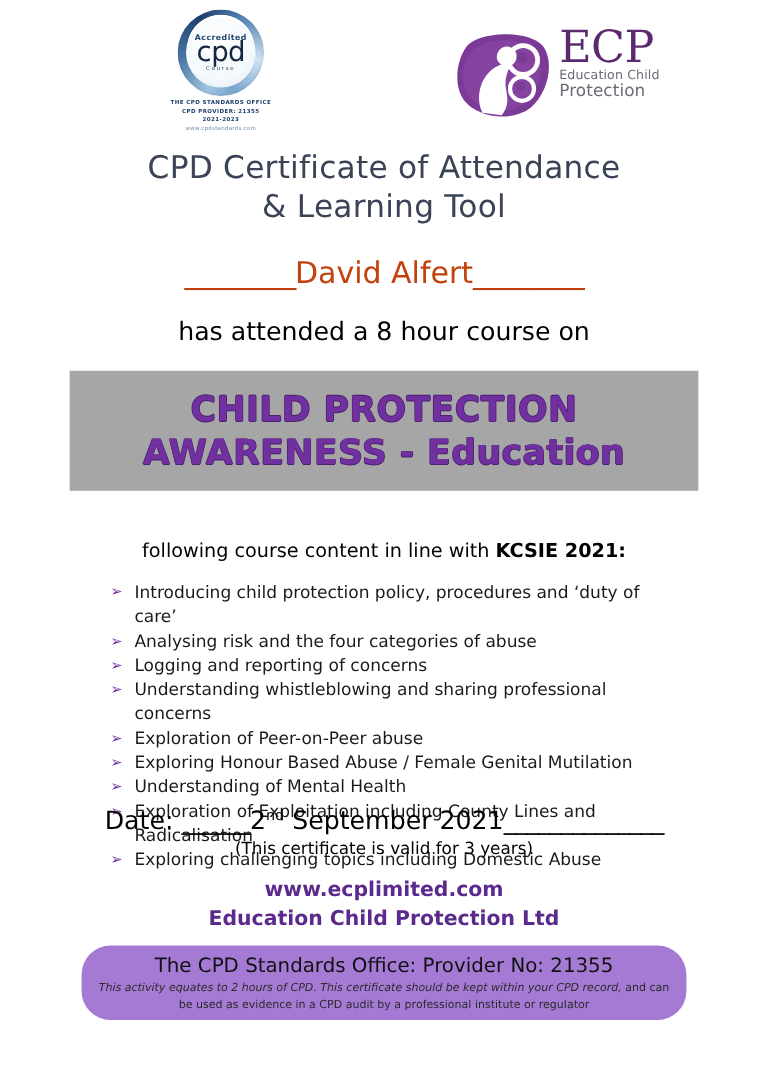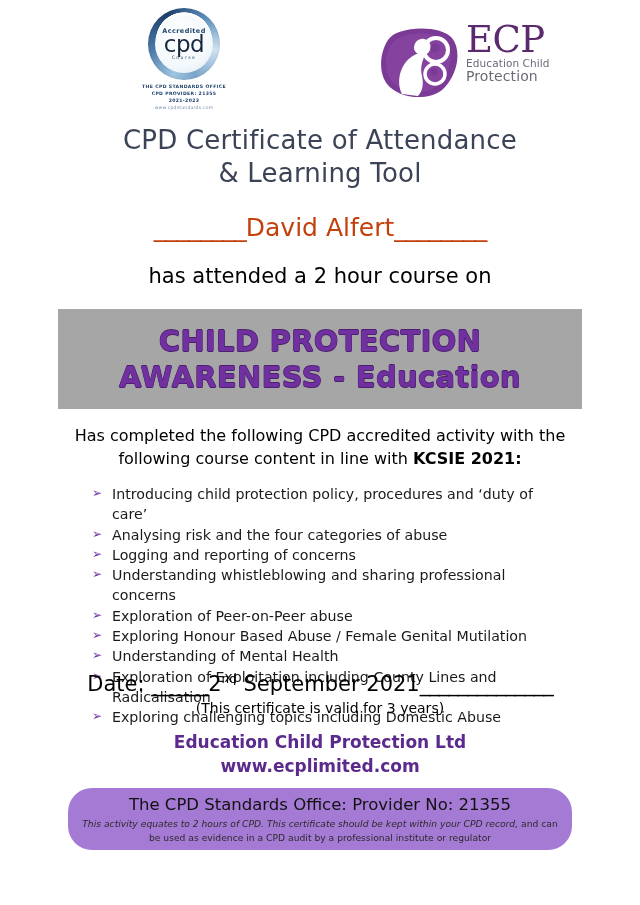--- a/index.html
+++ b/index.html
@@ -341,29 +341,29 @@
 
   <div class="cert-title">
     <span>CPD Certificate of Attendance</span>
     <span class="l2">&amp; Learning Tool</span>
   </div>
 
   <div class="name-line">
     <span class="rule">________</span><span>David Alfert</span><span class="rule">________</span>
   </div>
 
-  <div class="attended">has attended a 2 hour course on</div>
+  <div class="attended">has attended a 8 hour course on</div>
 
   <div class="course-banner">
     <div class="course-line">CHILD PROTECTION</div>
     <div class="course-line">AWARENESS - Education</div>
   </div>
 
   <div class="intro">
-    <span>Has completed the following CPD accredited activity with the</span><br>
+    <br>
     <span>following course content in line with </span><b>KCSIE 2021:</b>
   </div>
 
   <div class="bullets">
     <div class="bullet">
       <span class="arrow">➢</span>
       <span class="btext">Introducing child protection policy, procedures and ‘duty of care’</span>
     </div>
     <div class="bullet">
       <span class="arrow">➢</span>
@@ -400,22 +400,22 @@
   </div>
 
   <div class="date-line">
     <span>Date:</span>
     <span class="rule">______</span><span>2</span><sup>nd</sup><span> September 2021</span><span class="rule">______________</span>
   </div>
 
   <div class="validity">(This certificate is valid for 3 years)</div>
 
   <div class="company">
+    <div>www.ecplimited.com</div>
     <div>Education Child Protection Ltd</div>
-    <div>www.ecplimited.com</div>
   </div>
 
   <div class="footer-banner">
     <div class="footer-title">The CPD Standards Office: Provider No: 21355</div>
     <div class="footer-note">
       <span>This activity equates to 2 hours of CPD.  This certificate should be kept within your CPD record,</span><span class="reg"> and can be</span>
       <span class="reg">used as evidence in a CPD audit by a professional institute or regulator</span>
     </div>
   </div>
 

